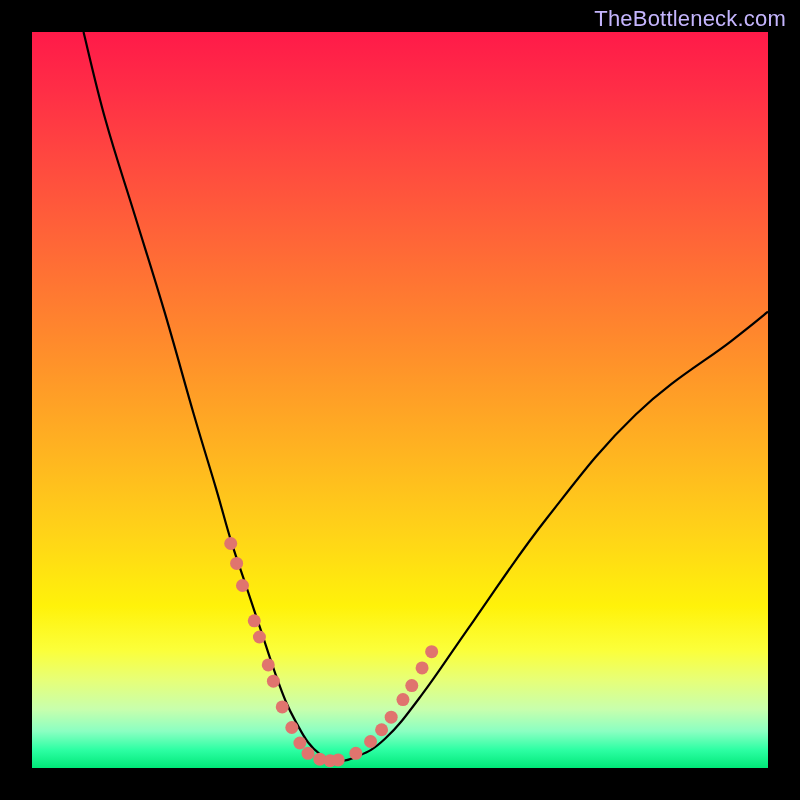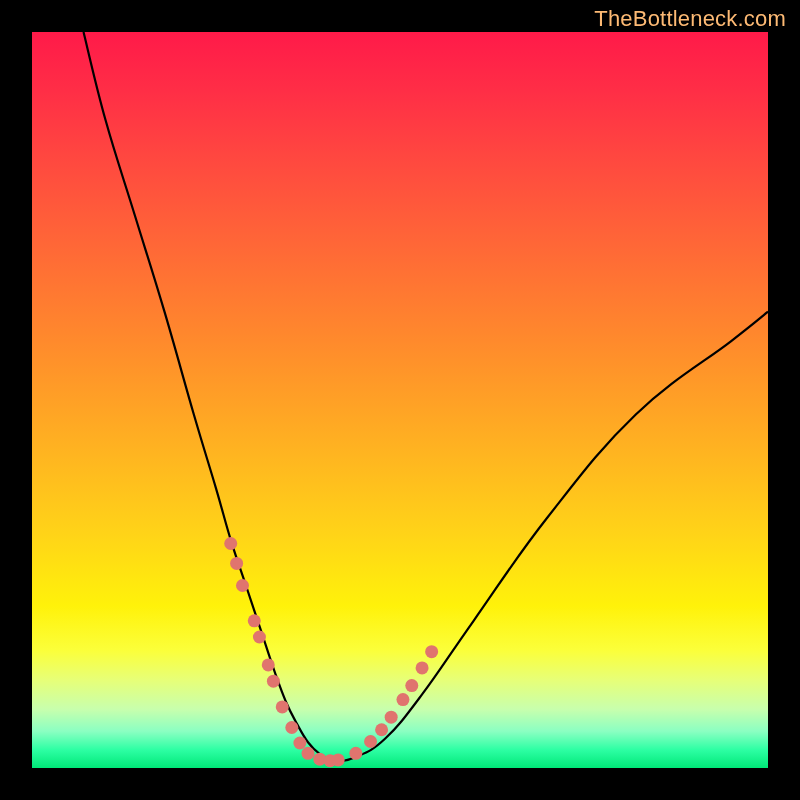--- a/index.html
+++ b/index.html
@@ -39,21 +39,21 @@
       #c8ffad 92%,
       #8bffc2 95%,
       #2effa4 97.5%,
       #00e878 100%
     );
   }
   .watermark {
     position: absolute;
     top: 6px;
     right: 14px;
-    color: #fdba74;
+    color: #c4b5fd;
     font-size: 22px;
     letter-spacing: 0.2px;
     z-index: 10;
   }
   svg.curve {
     position: absolute;
     left: 0;
     top: 0;
     width: 736px;
     height: 736px;

